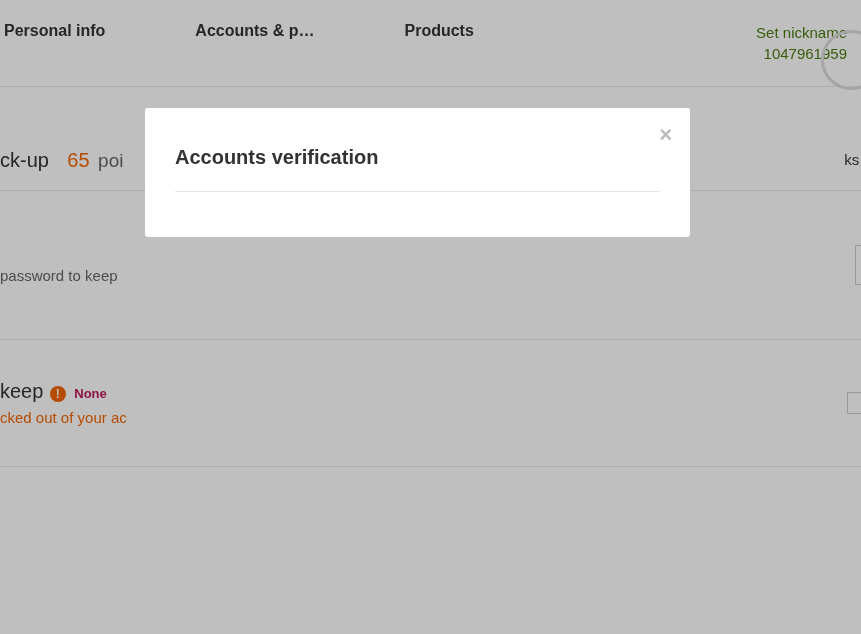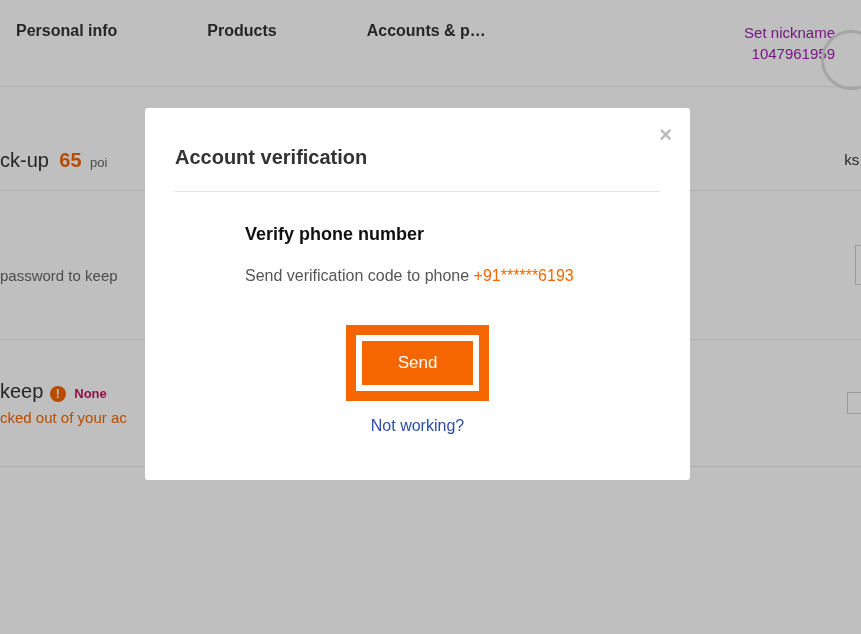--- a/index.html
+++ b/index.html
@@ -12,36 +12,36 @@
       background: #fff;
     }
     .overlay {
       position: absolute;
       top: 0; left: 0; right: 0; bottom: 0;
       background: rgba(0,0,0,0.25);
       z-index: 10;
     }
     .nav {
       display: flex;
-      padding: 22px 16px;
+      padding: 22px 4px;
       border-bottom: 1px solid #e8e8e8;
       background: #fff;
     }
     .nav-item {
       font-size: 16px;
       font-weight: 700;
       color: #333;
       margin-right: 90px;
     }
     .nav-item:first-child { margin-left: 0; }
     .nav-right {
       margin-left: auto;
       text-align: right;
       padding-right: 10px;
-      color: #a21caf;
+      color: #4d7c0f;
       font-size: 15px;
       line-height: 1.4;
     }
     .avatar-circle {
       position: absolute;
       right: -20px;
       top: 30px;
       width: 60px;
       height: 60px;
       border: 3px solid #ddd;
@@ -57,26 +57,26 @@
     }
     .section-title {
       font-size: 20px;
       font-weight: 400;
       color: #333;
       display: inline;
     }
     .points-num {
       color: #f56600;
       font-size: 20px;
-      font-weight: 700;
-      margin-left: 6px;
+      font-weight: 400;
+      margin-left: 14px;
     }
     .points-text {
       color: #666;
-      font-size: 13px;
+      font-size: 19px;
       margin-left: 4px;
     }
     .section-desc {
       font-size: 15px;
       color: #666;
       margin-top: 6px;
     }
     .email-none {
       color: #be185d;
       font-weight: 700;
@@ -188,22 +188,22 @@
       font-size: 16px;
       text-decoration: none;
       text-align: center;
     }
   </style>
 </head>
 <body>
 
 <div class="nav">
   <span class="nav-item">Personal info</span>
+  <span class="nav-item">Accounts &amp; p…</span>
   <span class="nav-item">Products</span>
-  <span class="nav-item">Accounts &amp; p…</span>
   <div class="nav-right">
     <div>Set nickname</div>
     <div>1047961959</div>
   </div>
   <div class="avatar-circle"></div>
 </div>
 
 <div class="content">
   <div class="section" style="padding-bottom:18px;">
     <span class="section-title">ck-up</span>
@@ -224,28 +224,14 @@
     <div class="desc-warn" style="margin-top:6px;">cked out of your ac</div>
     <button class="section-btn" style="right:-40px;"></button>
   </div>
 
 </div>
 
 <div class="overlay"></div>
 
 <div class="modal">
   <span class="modal-close">×</span>
-  <div class="modal-title">Account verification</div>
-  <div class="modal-body">
-    <div class="verify-title">Verify phone number</div>
-    <div class="verify-desc">
-      <span>Send verification code to phone </span><span class="phone-num">+91******6193</span>
-    </div>
-    <div class="send-wrap">
-      <div class="send-outer">
-        <div class="send-inner">
-          <button class="send-btn">Send</button>
-        </div>
-      </div>
-      <a href="#" class="not-working">Not working?</a>
-    </div>
-  </div>
+  <div class="modal-title">Accounts verification</div>
 </div>
 
 </body></html>

